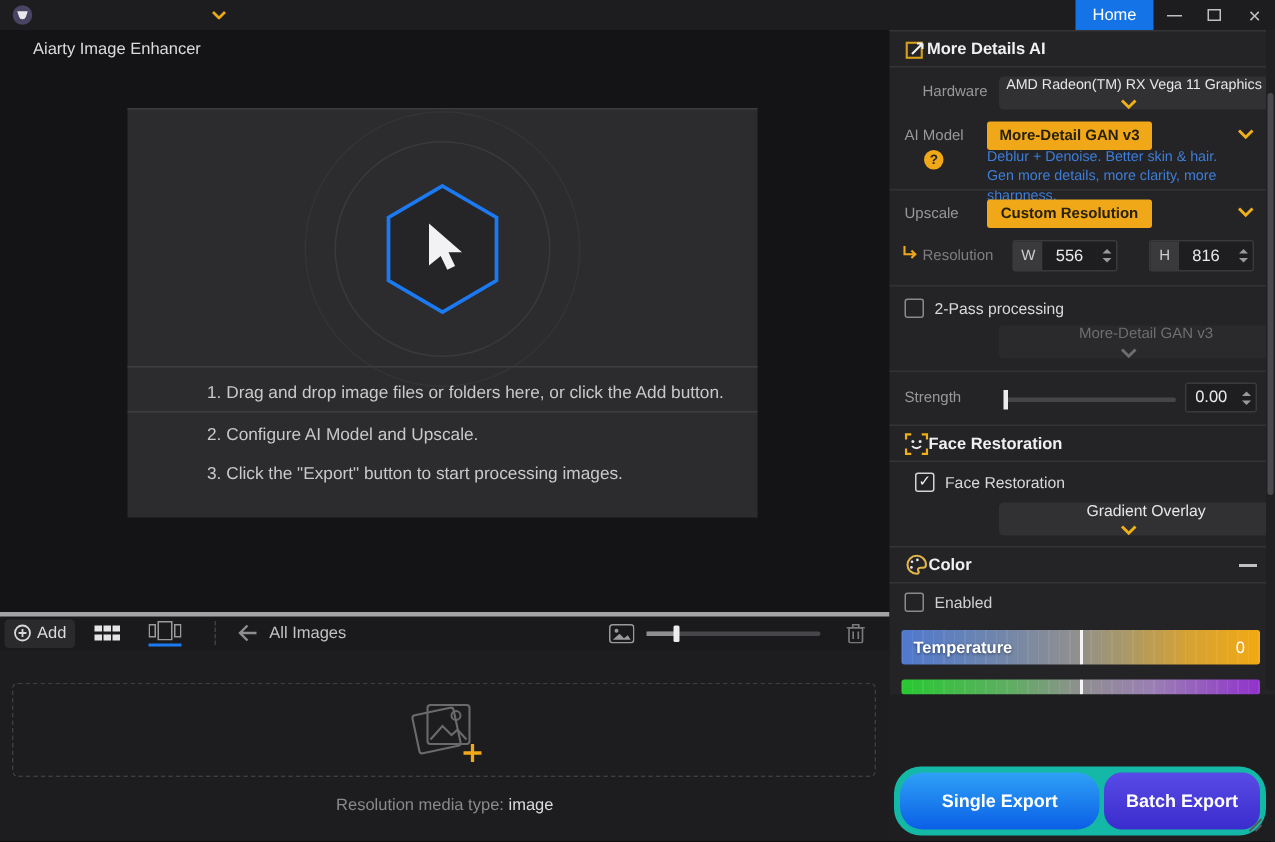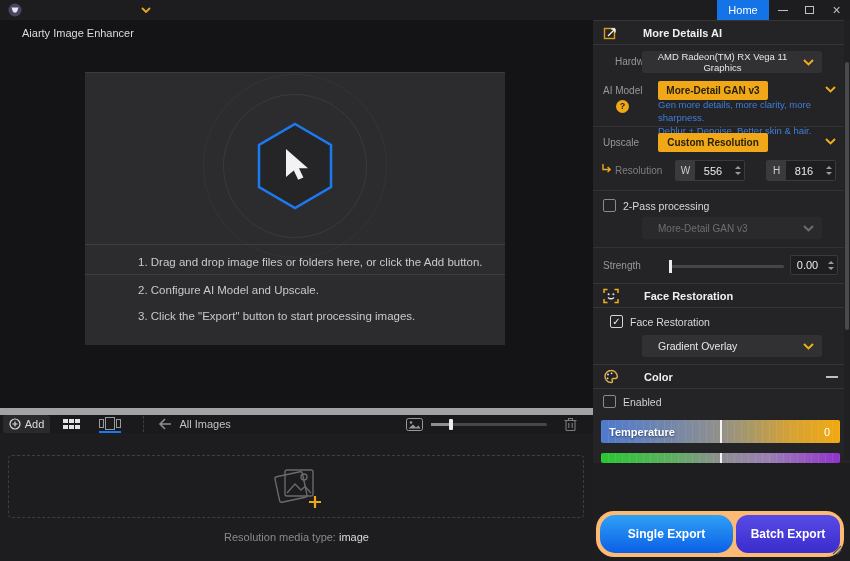--- a/index.html
+++ b/index.html
@@ -16,43 +16,43 @@
   .max-box { width:9px; height:8px; border:1px solid #c0c0c2; }
 
   
   .left-area { position:absolute; left:0; top:20px; width:593px; height:541px; background:#141416; }
   .drop-panel { position:absolute; left:85px; top:52px; width:420px; height:273px; background:#2c2c2e; border-top:1px solid #3c3c3e; }
   .ring { position:absolute; border-radius:50%; border:1px solid #343437; }
   .divline { position:absolute; left:0; right:0; height:1px; background:#3e3e41; }
   .instr { position:absolute; left:53px; font-size:11.5px; color:#c9c9cb; white-space:nowrap; }
 
   
-  .toolbar { position:absolute; left:0; top:388px; width:593px; height:25px; background:#1a1a1c; border-top:7px solid #a3a3a3; display:flex; align-items:center; }
+  .toolbar { position:absolute; left:0; top:388px; width:593px; height:25px; background:#1a1a1c; border-top:3px solid #a3a3a3; display:flex; align-items:center; }
   .add-btn { margin-left:3px; width:47px; height:19px; background:#2a2a2c; border-radius:3px; display:flex; align-items:center; justify-content:center; gap:4px; color:#dcdcde; font-size:11px; }
   .grid-ico { margin-left:13px; display:grid; grid-template-columns:repeat(3,4.5px); grid-template-rows:repeat(2,4.5px); gap:1.5px; }
   .grid-ico div { background:#e4e4e6; }
   .board-ico { margin-left:19px; position:relative; width:22px; height:17px; }
   .vsep { margin-left:22px; height:16px; border-left:1px dashed #3e3e40; }
   .all-images { margin-left:8px; font-size:11px; color:#c2c2c4; }
   .zoom-slider { position:relative; margin-left:8px; width:116px; height:3px; background:#46464a; border-radius:2px; }
   .zoom-slider .lit { position:absolute; left:0; top:0; height:3px; width:20px; background:#8e8e90; }
   .zoom-slider .handle { position:absolute; left:18px; top:-4px; width:4px; height:11px; background:#ececee; border-radius:1px; }
 
   
   .bottom-zone { position:absolute; left:0; top:413px; width:593px; height:128px; background:#1d1d1f; }
   .dash-box { position:absolute; left:8px; top:22px; width:576px; height:63px; border:1px dashed #3e3e41; border-radius:4px; }
   .supported { position:absolute; top:98px; left:0; width:593px; text-align:center; font-size:11px; color:#8a8a8c; }
   .supported b { color:#dcdcde; font-weight:normal; }
 
   
   .right-panel { position:absolute; left:593px; top:20px; width:257px; height:541px; background:#242427; }
   .sec-head { position:absolute; left:0; width:257px; height:25px; border-top:1px solid #353538; border-bottom:1px solid #353538; display:flex; align-items:center; }
-  .sec-title { font-size:11px; font-weight:bold; color:#f0f0f2; margin-left:25px; }
+  .sec-title { font-size:11px; font-weight:bold; color:#f0f0f2; margin-left:0; }
   .plabel { position:absolute; font-size:10px; color:#98989a; }
-  .select { position:absolute; left:49px; width:180px; height:22px; background:#313134; border-radius:3px; display:flex; align-items:center; }
+  .select { position:absolute; left:73px; width:180px; height:22px; background:#313134; border-radius:3px; display:flex; align-items:center;flex-direction:column; }
   .select .txt { flex:1; text-align:center; font-size:9.5px; color:#e6e6e8; }
   .select .txt-left { flex:1; padding-left:16px; font-size:10.5px; color:#e6e6e8; }
   .select.disabled { background:#2a2a2c; }
   .select.disabled .txt-left { color:#6e6e70; font-size:10px; }
   .pill { position:absolute; left:65px; width:110px; height:19px; background:#f0a818; border-radius:2px; display:flex; align-items:center; justify-content:center; font-size:10px; font-weight:bold; color:#27200a; }
   .sep { position:absolute; left:0; width:257px; height:1px; background:#323235; }
   .chk { position:absolute; width:13px; height:13px; border:1px solid #8a8a8c; border-radius:2px; background:#232326; }
   .chk.checked { border-color:#d4d4d6; color:#f4f4f6; font-size:10px; line-height:11px; text-align:center; }
   .chk-label { position:absolute; font-size:10.5px; color:#d8d8da; }
   .spinner { position:absolute; height:21px; border:1px solid #3a3a3d; border-radius:2px; display:flex; overflow:hidden; }
@@ -65,21 +65,21 @@
   .hslider .handle { position:absolute; left:-1px; top:-5px; width:3px; height:13px; background:#ececee; }
   .grad-slider { position:absolute; left:8px; width:239px; border-radius:2px; overflow:hidden; }
   .grad-slider .stripes { position:absolute; inset:0; background:repeating-linear-gradient(90deg, rgba(255,255,255,.07) 0 1px, transparent 1px 7px); }
   .grad-slider .mid { position:absolute; left:calc(50% - 1px); top:0; bottom:0; width:2px; background:#f5f5f7; }
   .grad-slider .gl { position:absolute; left:8px; top:0; bottom:0; display:flex; align-items:center; font-size:11px; font-weight:bold; color:#fff; text-shadow:0 1px 2px rgba(0,0,0,.5); }
   .grad-slider .gv { position:absolute; right:10px; top:0; bottom:0; display:flex; align-items:center; font-size:11px; color:#fff; }
   .export-drawer { position:absolute; left:0; top:443px; width:257px; height:98px; background:#1e1e20; }
   .export-panel { position:absolute; left:2px; top:0; width:249px; height:47px; background:#2b2b2e; border-radius:4px; }
   .export-title { position:absolute; left:57px; top:8px; font-size:11px; color:#eaeaec; }
   .export-fmt { position:absolute; left:57px; top:23px; font-size:10px; color:#f0a818; }
-  .btn-wrap { position:absolute; left:3px; top:48px; width:248px; height:46px; background:#fdba74; border-radius:18px; }
+  .btn-wrap { position:absolute; left:3px; top:48px; width:248px; height:46px; background:#14b8a6; border-radius:18px; }
   .btn-single { position:absolute; left:4px; top:4px; width:133px; height:38px; border-radius:15px; background:linear-gradient(180deg,#2ea1f6,#0b5fe6); display:flex; align-items:center; justify-content:center; color:#fff; font-size:12px; font-weight:bold; }
   .btn-batch { position:absolute; left:140px; top:4px; width:104px; height:38px; border-radius:12px; background:linear-gradient(180deg,#574be6,#3b2ccd); display:flex; align-items:center; justify-content:center; color:#fff; font-size:12px; font-weight:bold; }
   .scrollbar { position:absolute; left:844px; top:20px; width:6px; height:440px; background:#202023; }
   .scroll-thumb { position:absolute; left:1px; top:42px; width:4px; height:268px; background:#4a4a4e; border-radius:2px; }
   .minus-ico { position:absolute; right:12px; top:11px; width:12px; height:2px; background:#c0c0c2; }
 </style>
 </head>
 <body>
 
 <div class="window">
@@ -200,22 +200,22 @@
       </svg>
     </div>
 
     <div class="plabel" style="left:10px; top:65px;">AI Model</div>
     <div class="pill" style="top:61px;">More-Detail GAN  v3</div>
     <svg class="abs" style="right:14px; top:66px;" width="11" height="7" viewBox="0 0 11 7">
       <polyline points="1,1 5.5,5.5 10,1" fill="none" stroke="#f0b018" stroke-width="1.9"></polyline>
     </svg>
     <div class="abs" style="left:23px; top:80px; width:13px; height:13px; border-radius:50%; background:#f0a818; color:#232326; font-size:9px; font-weight:bold; text-align:center; line-height:13px;">?</div>
     <div class="abs" style="left:65px; top:78px; width:182px; font-size:9.5px; line-height:13px; color:#3e7ed8;">
+      <div>Deblur + Denoise. Better skin &amp; hair.</div>
       <div>Gen more details, more clarity, more sharpness.</div>
-      <div>Deblur + Denoise. Better skin &amp; hair.</div>
     </div>
 
     <div class="sep" style="top:106px;"></div>
 
     <div class="plabel" style="left:10px; top:117px;">Upscale</div>
     <div class="pill" style="top:113px;">Custom Resolution</div>
     <svg class="abs" style="right:14px; top:118px;" width="11" height="7" viewBox="0 0 11 7">
       <polyline points="1,1 5.5,5.5 10,1" fill="none" stroke="#f0b018" stroke-width="1.9"></polyline>
     </svg>
 

